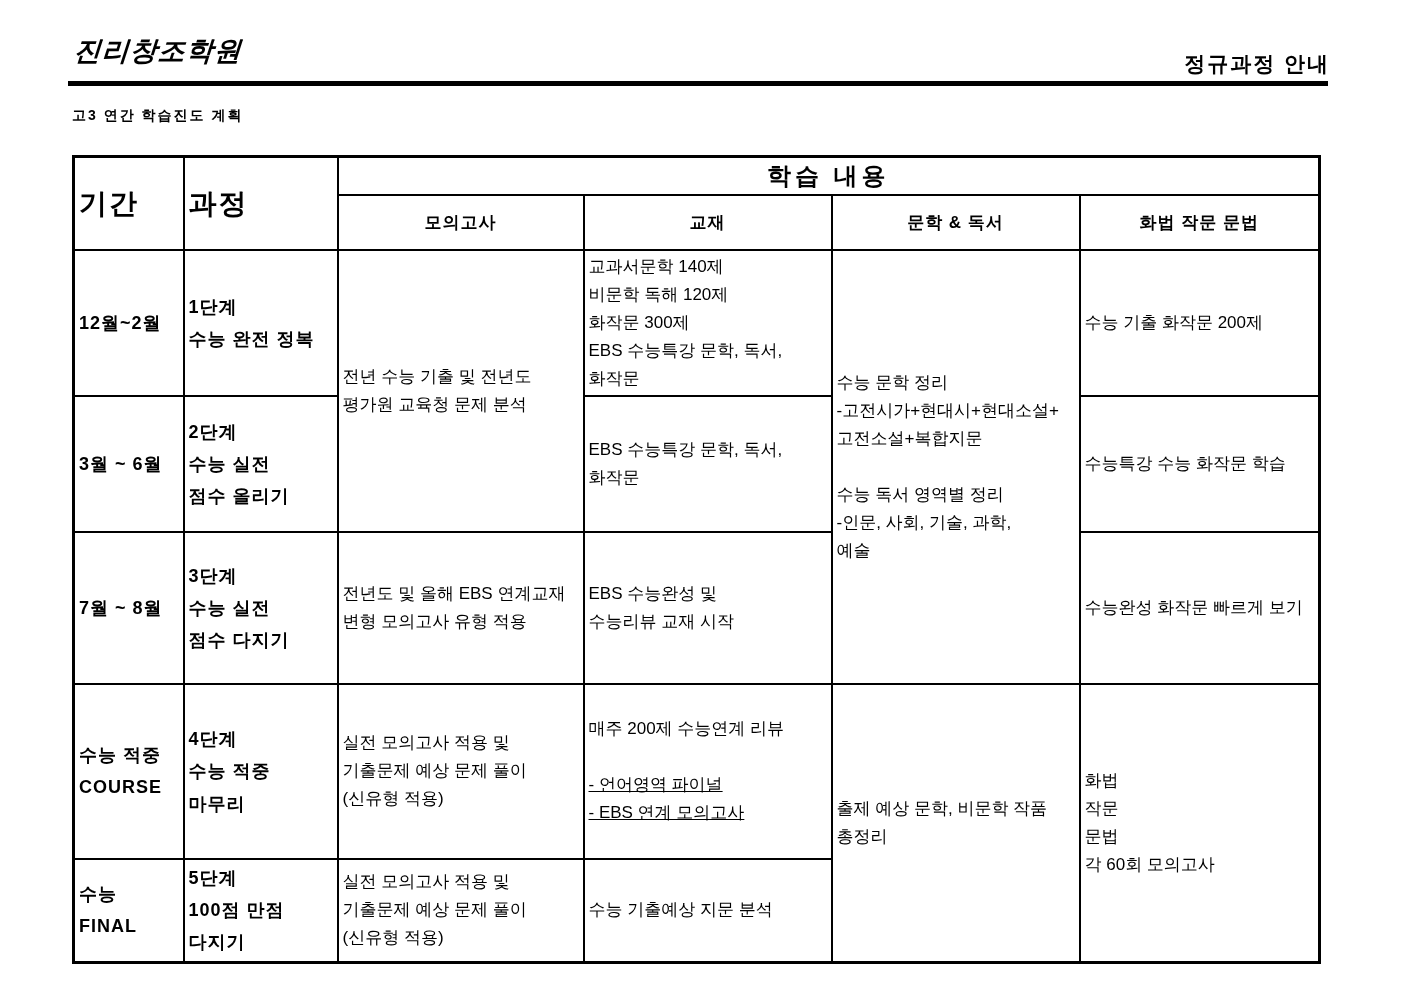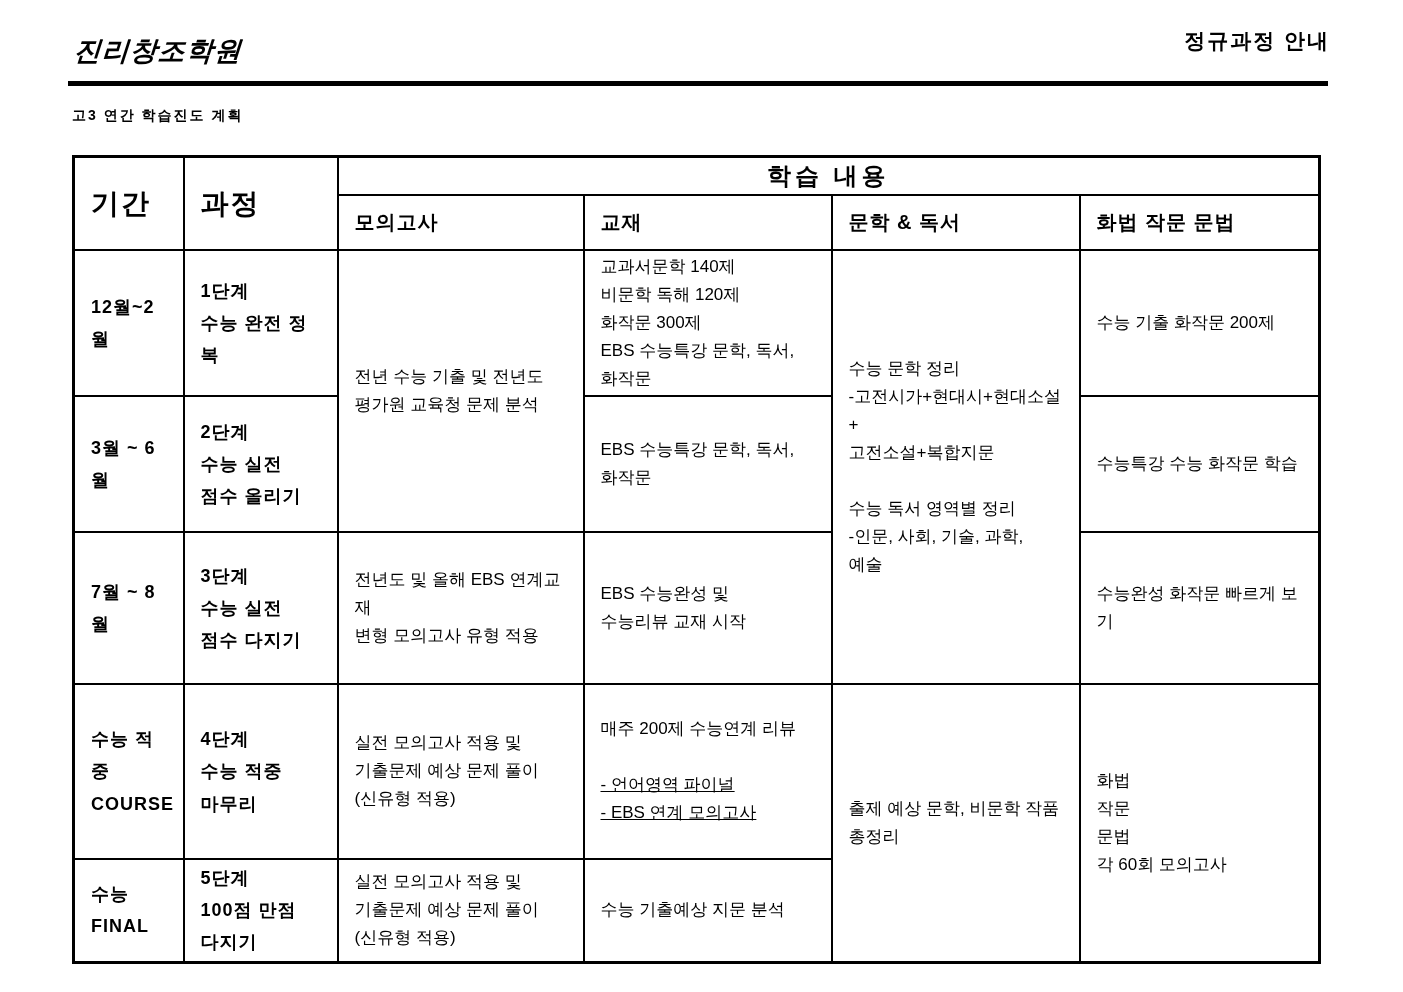--- a/index.html
+++ b/index.html
@@ -19,21 +19,21 @@
     font-family: "DejaVu Serif", serif;
     font-weight: bold;
     font-style: italic;
     font-size: 27px;
     letter-spacing: 1px;
     transform: skewX(-4deg);
   }
   .header-right {
     position: absolute;
     right: 73px;
-    top: 27px;
+    top: 50px;
     font-weight: bold;
     font-size: 21px;
     letter-spacing: 2px;
   }
   .rule {
     position: absolute;
     left: 68px;
     top: 81px;
     width: 1260px;
     height: 5px;
@@ -52,41 +52,41 @@
     position: absolute;
     left: 72px;
     top: 155px;
     width: 1246px;
     border-collapse: collapse;
     table-layout: fixed;
     border: 3px solid #000000;
   }
   table.plan th, table.plan td {
     border: 2px solid #000000;
-    padding: 2px 16px;
+    padding: 2px 4px;
     overflow: hidden;
   }
   tr.hA { height: 33px; }
   tr.hB { height: 55px; }
   tr.r1 { height: 124px; }
   tr.r2 { height: 136px; }
   tr.r3 { height: 152px; }
   tr.r4 { height: 128px; }
   tr.r5 { height: 74px; }
   th.h-main {
     border-bottom: 4px solid #000000;
     font-size: 24px;
     letter-spacing: 4px;
     text-align: center;
     vertical-align: middle;
   }
   th.h-sub {
-    font-size: 20px;
+    font-size: 17px;
     letter-spacing: 1px;
-    text-align: left;
+    text-align: center;
     vertical-align: middle;
     margin-left: 40px;
   }
   th.h-left {
     text-align: left;
     vertical-align: middle;
     padding-left: 10px;
     font-size: 28px;
     letter-spacing: 2px;
   }

